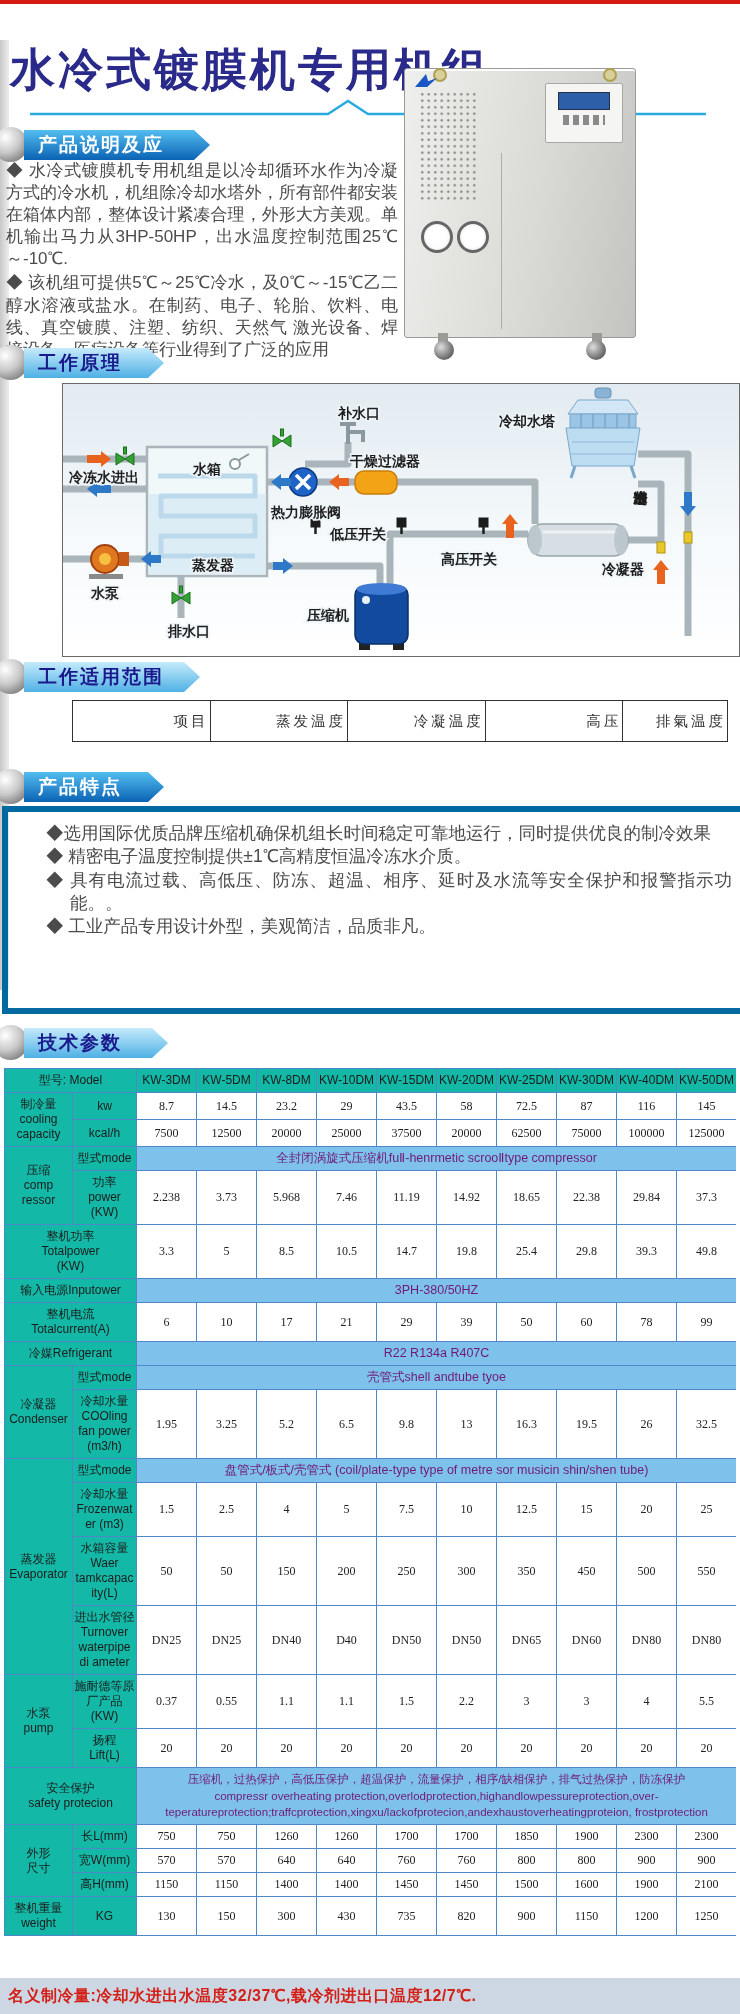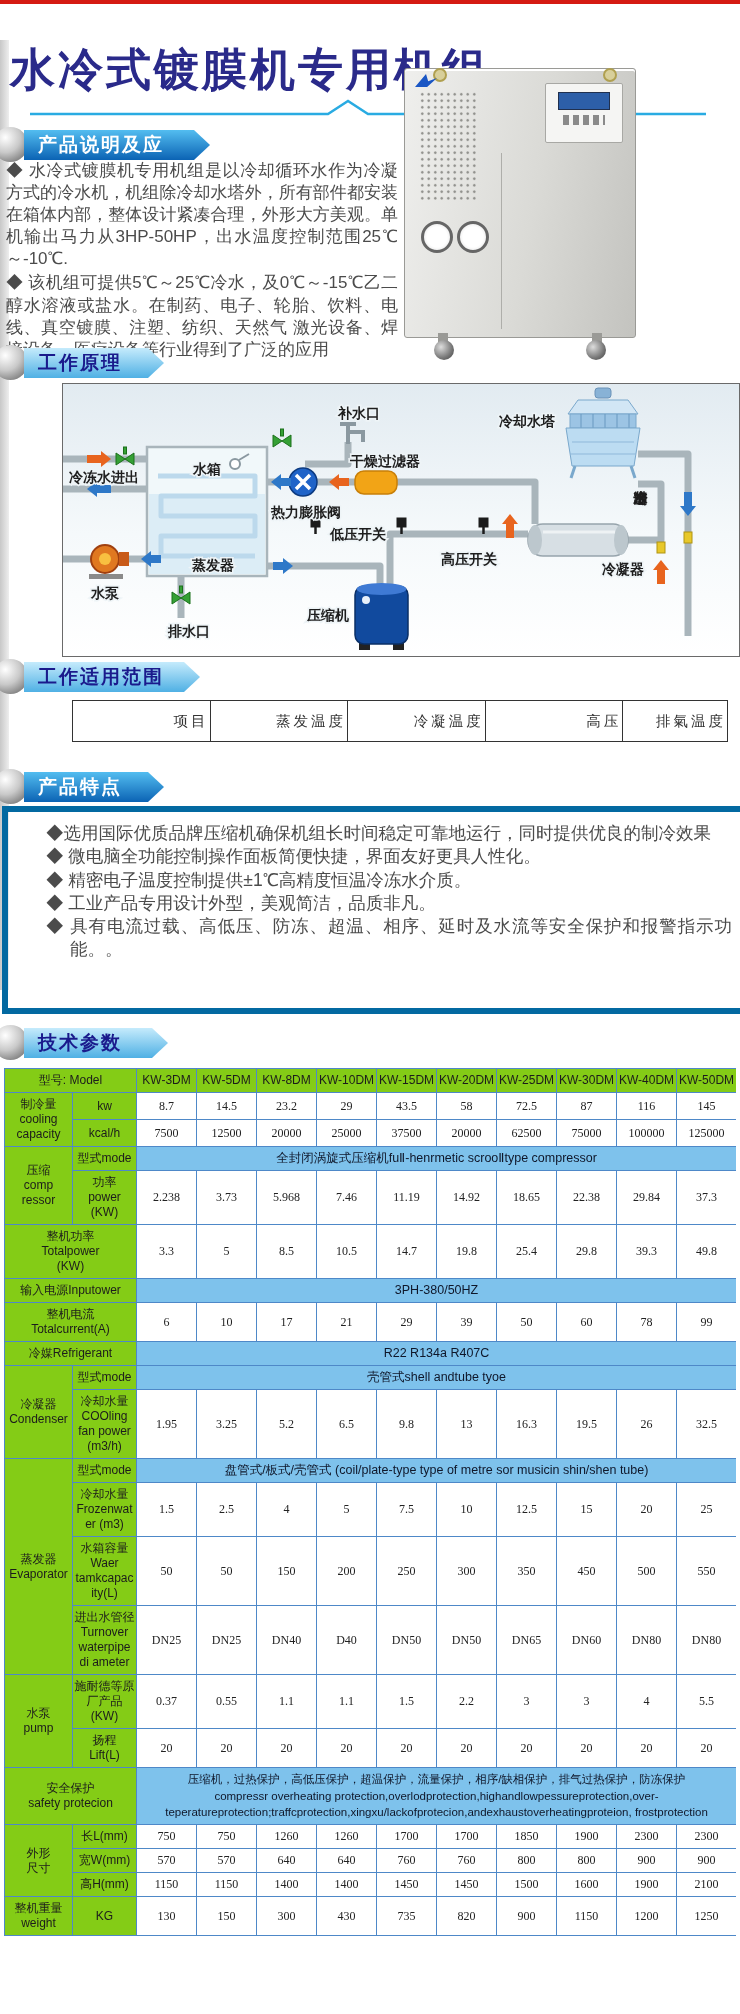--- a/index.html
+++ b/index.html
@@ -72,23 +72,23 @@
   .features{margin:10px 10px 0 38px;padding:0;list-style:none;font-size:17.5px;
         color:#4b4b4b;line-height:1.33;}
   .features li{margin:0;padding-left:24px;text-indent:-24px;text-align:justify;}
 
   
   .specs-wrap{position:absolute;left:4px;top:1068px;width:732px;height:910px;overflow:hidden;}
   .specs{border-collapse:collapse;table-layout:fixed;width:732px;font-size:12px;}
   .specs td{border:1px solid #4e88c8;text-align:center;vertical-align:middle;
         padding:4px 1px;white-space:pre-line;color:#222;line-height:1.25;
         font-family:"Liberation Serif", serif;overflow:hidden;}
-  .specs td.lab{background:#84cc16;font-family:"Liberation Sans", sans-serif;font-size:12px;color:#1c1c1c;}
+  .specs td.lab{background:#14b8a6;font-family:"Liberation Sans", sans-serif;font-size:12px;color:#1c1c1c;}
   .specs td.span{background:#7ec2ec;font-family:"Liberation Sans", sans-serif;
-        font-size:12.5px;color:#0f172a;padding:3px 4px;}
+        font-size:12.5px;color:#701a75;padding:3px 4px;}
   .specs td.safety{font-size:11.5px;line-height:1.45;}
 
   
   .footer{position:absolute;left:0;top:1978px;width:740px;height:36px;background:#ccd7e3;
         display:flex;align-items:center;}
   .footer span{margin-left:8px;font-size:16px;font-weight:bold;color:#d42018;letter-spacing:.5px;}
 </style>
 </head>
 <body>
 
@@ -287,24 +287,23 @@
   <div class="banner" style="top:772px">
     <span class="ball"></span>
     <div class="arrow dark" style="width:100px">
       <span>产品特点</span>
     </div>
   </div>
 
   <div class="features-box">
     <ul class="features">
       <li>◆选用国际优质品牌压缩机确保机组长时间稳定可靠地运行，同时提供优良的制冷效果</li>
-      <li>◆ 微电脑全功能控制操作面板简便快捷，界面友好更具人性化。</li>
       <li>◆ 精密电子温度控制提供±1℃高精度恒温冷冻水介质。</li>
+      <li>◆ 具有电流过载、高低压、防冻、超温、相序、延时及水流等安全保护和报警指示功能。。</li>
       <li>◆ 工业产品专用设计外型，美观简洁，品质非凡。</li>
-      <li>◆ 具有电流过载、高低压、防冻、超温、相序、延时及水流等安全保护和报警指示功能。。</li>
     </ul>
   </div>
 
   <div class="banner" style="top:1028px">
     <span class="ball"></span>
     <div class="arrow light" style="width:104px">
       <span>技术参数</span>
     </div>
   </div>
 
@@ -581,13 +580,16 @@
             <td>820</td>
             <td>900</td>
             <td>1150</td>
             <td>1200</td>
             <td>1250</td>
           </tr>
         </tbody>
     </table>
   </div>
 
+  <div class="footer">
+    <span>名义制冷量:冷却水进出水温度32/37℃,载冷剂进出口温度12/7℃.</span>
+  </div>
 </div>
 
 </body></html>

